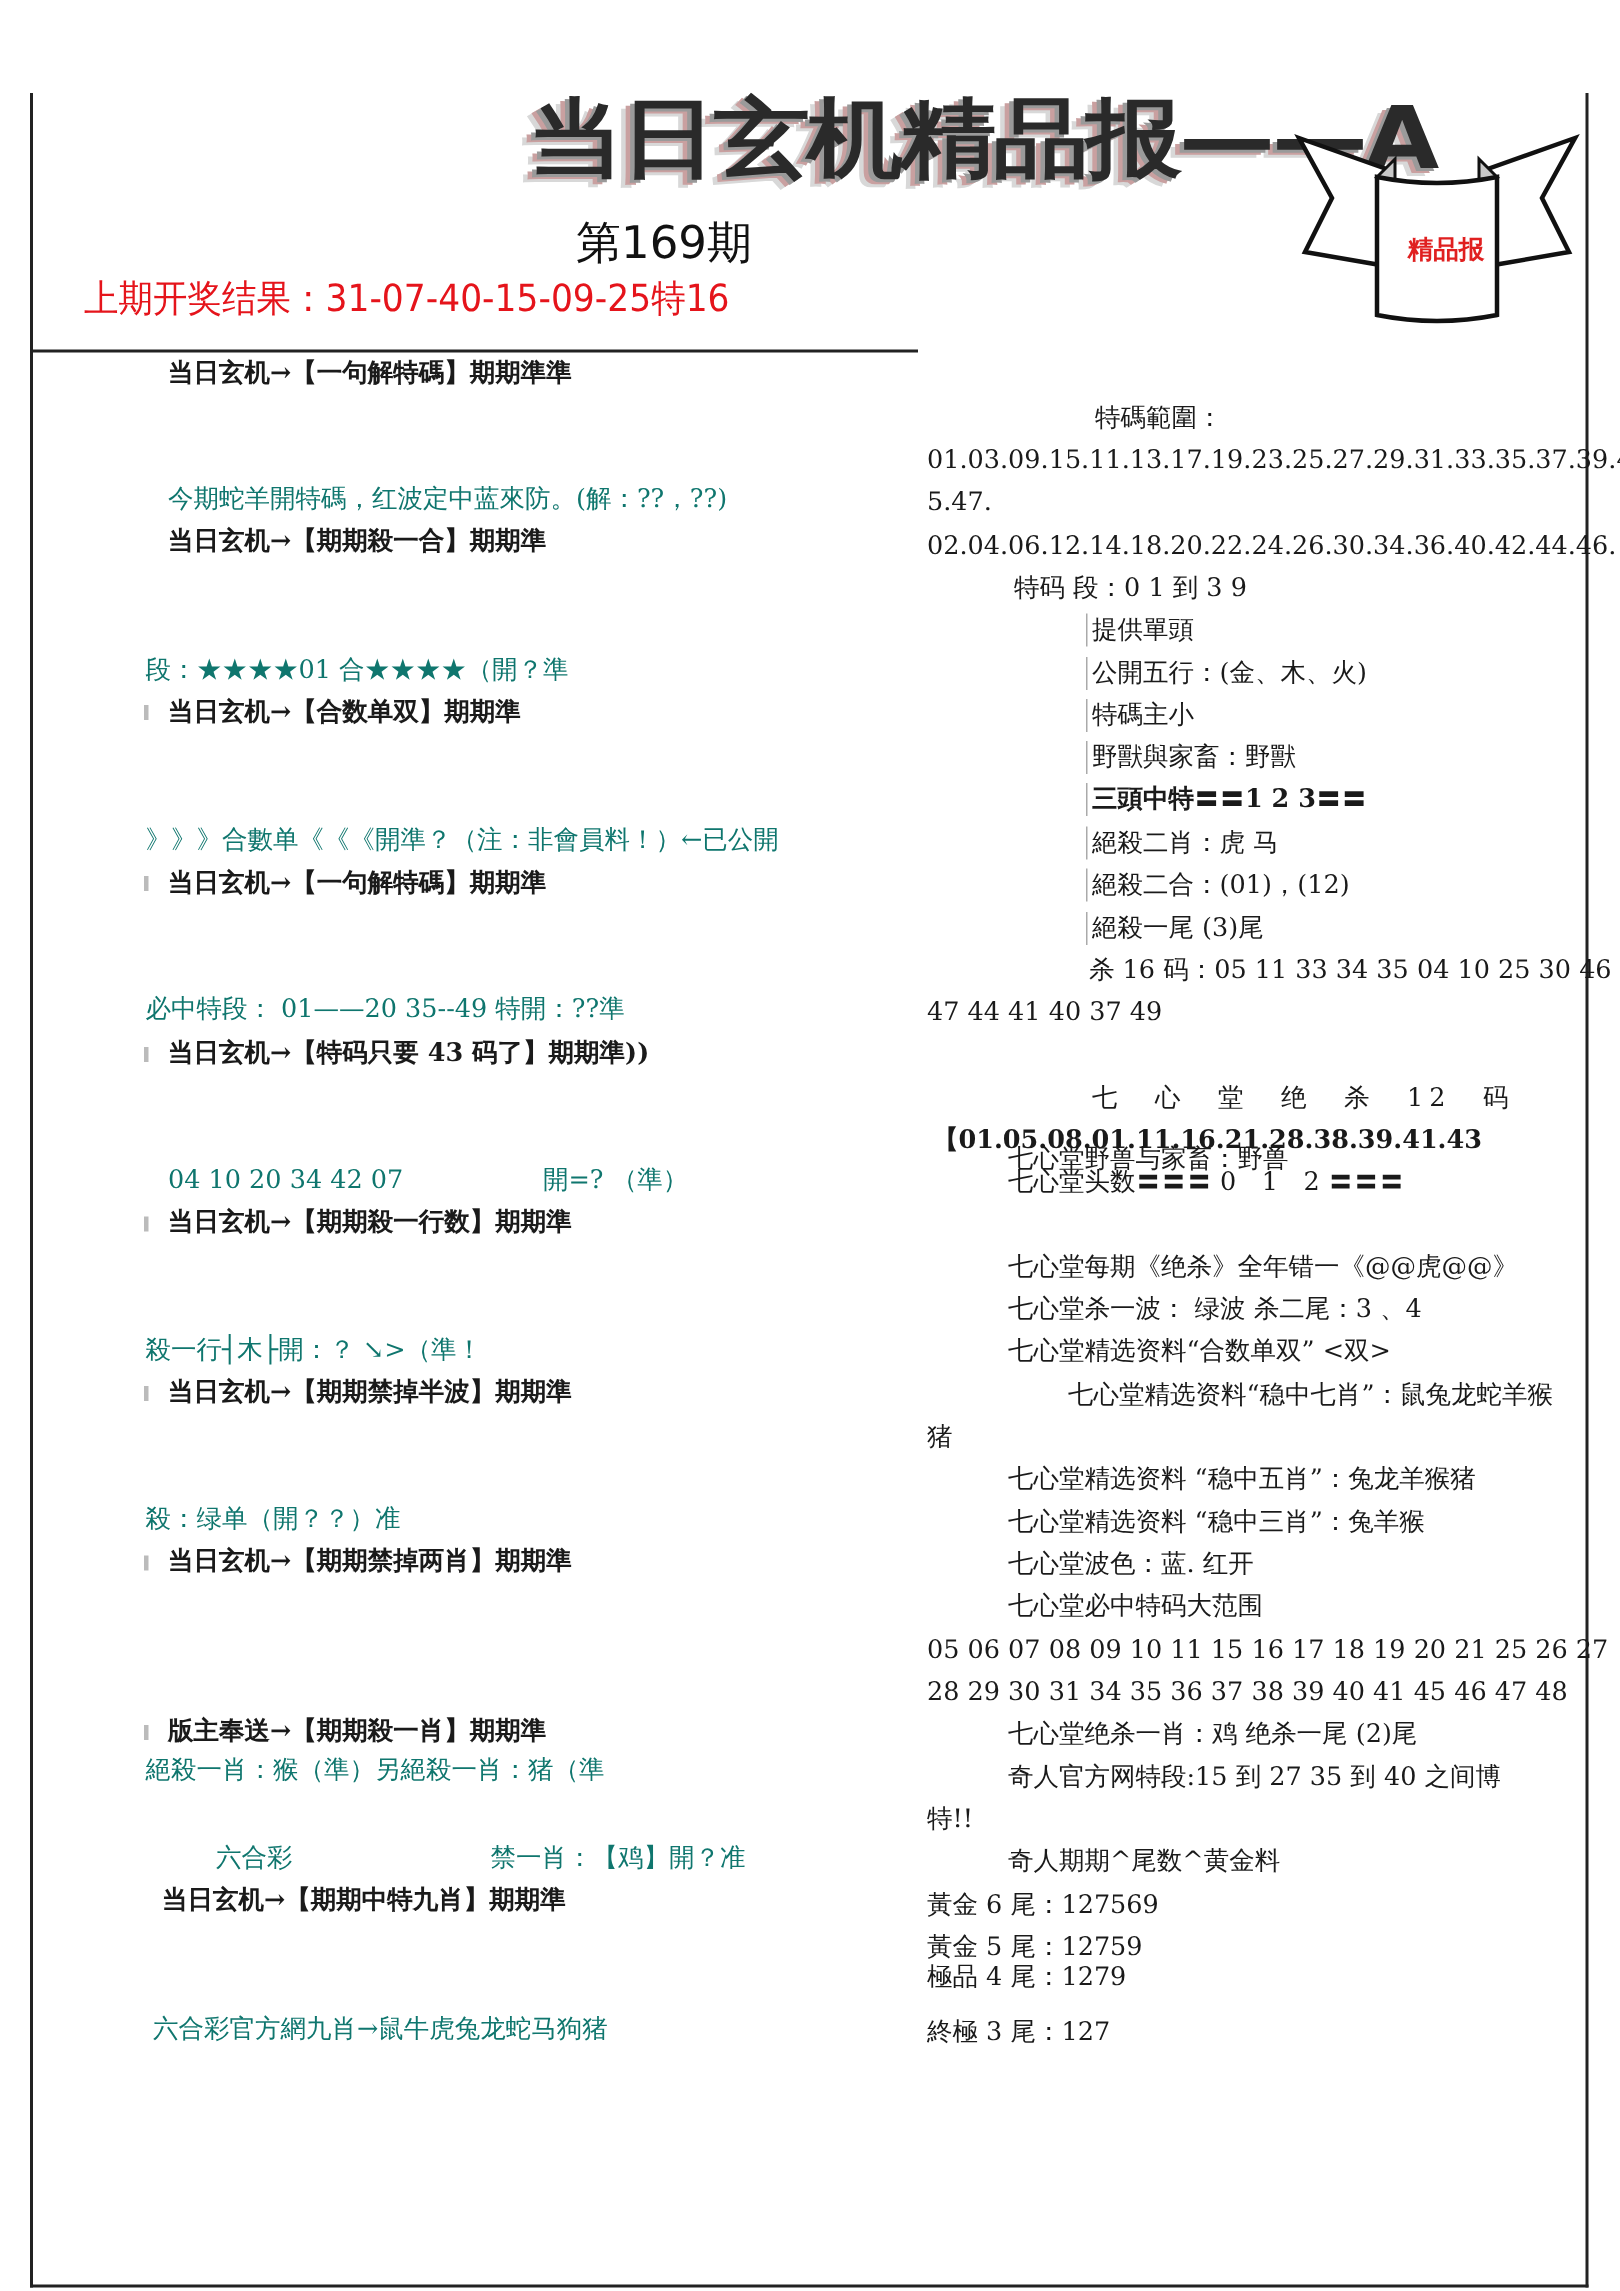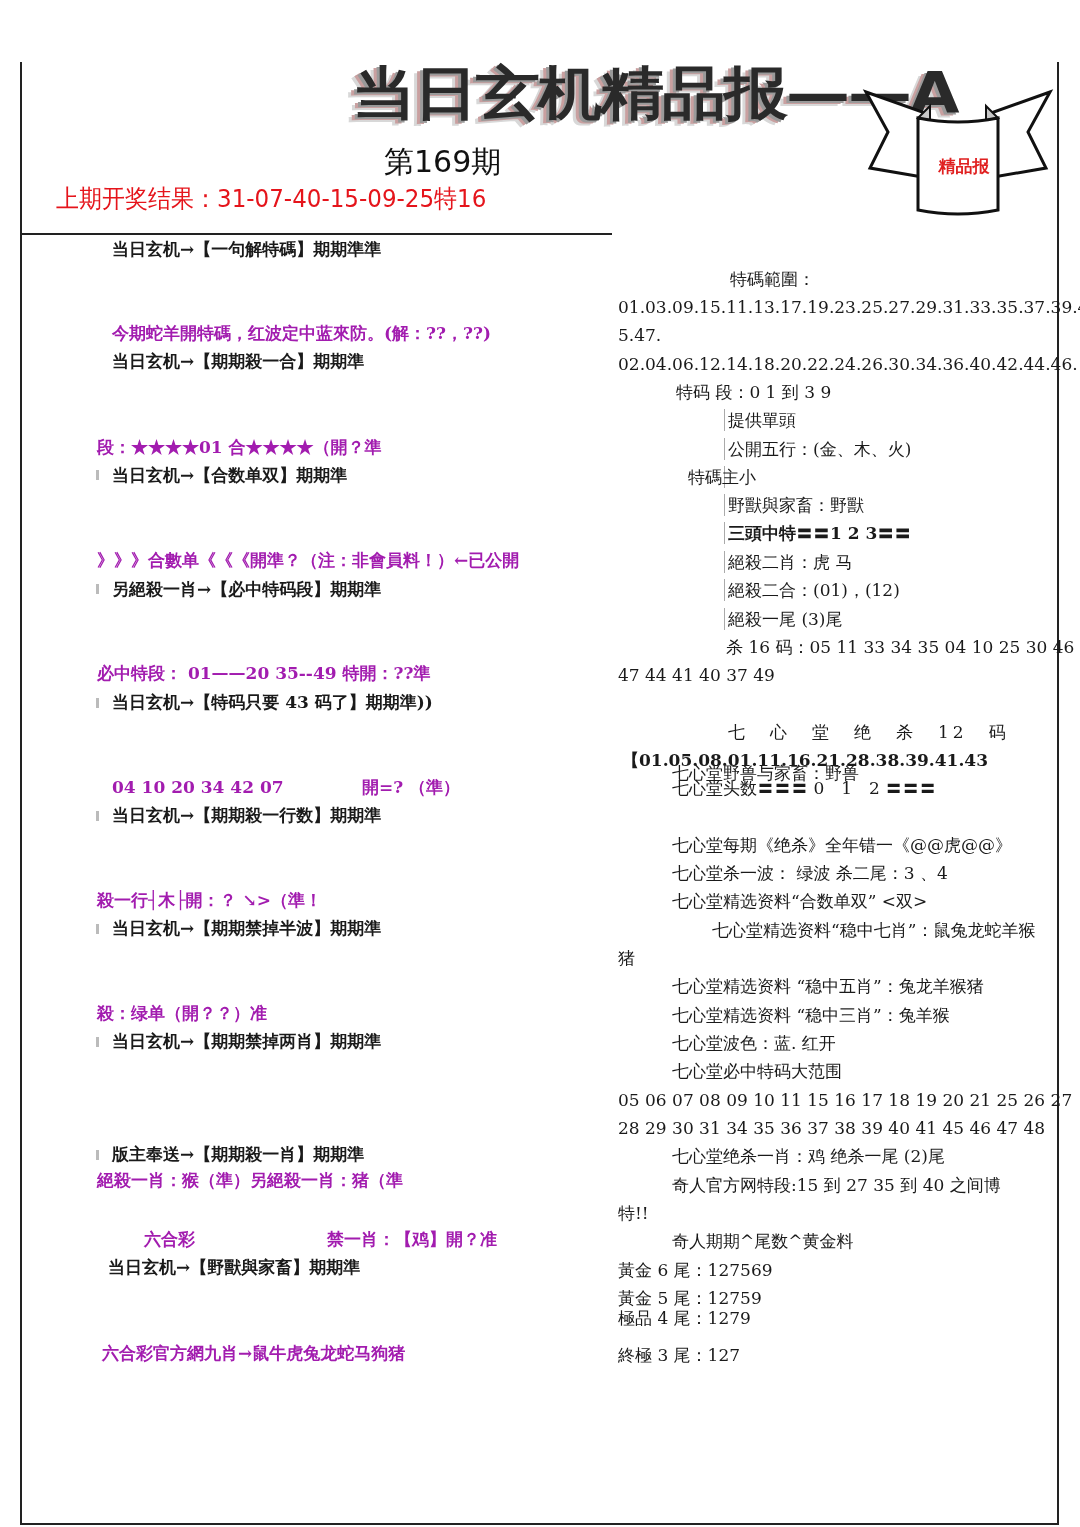--- a/index.html
+++ b/index.html
@@ -35,21 +35,21 @@
     font-family: "DejaVu Sans", sans-serif; font-size: 30px; color: #111;
   }
   .result {
     position: absolute; left: 56px; top: 182px;
     font-family: "DejaVu Sans", sans-serif; font-size: 25px; color: #e5141b;
     transform: scaleX(0.92); transform-origin: left center; white-space: nowrap;
   }
 
   .line { position: absolute; white-space: nowrap; font-size: 17px; line-height: 22px; }
   .bold { font-weight: bold; }
-  .light { color: #a21caf; font-weight: bold; }
+  .light { color: #0f766e; }
   .tick { position: absolute; left: 96px; width: 3px; height: 10px; background: #bbb; }
   .rbar { position: absolute; left: 724px; width: 1px; height: 22px; background: #aaa; }
 </style>
 </head>
 <body>
 
 <div class="frame-left"></div>
 <div class="frame-right"></div>
 <div class="frame-bottom"></div>
 <div class="divider"></div>
@@ -72,21 +72,21 @@
 <div class="line light" style="left:112px;top:322px">今期蛇羊開特碼，红波定中蓝來防。(解：??，??)</div>
 
 <div class="line bold" style="left:112px;top:350px">当日玄机→【期期殺一合】期期準</div>
 <div class="line light" style="left:97px;top:436px">段：★★★★01 合★★★★（開？準</div>
 
 <div class="tick" style="top:470px"></div>
 <div class="line bold" style="left:112px;top:464px">当日玄机→【合数单双】期期準</div>
 <div class="line light" style="left:97px;top:549px">》》》合數单《《《開準？（注：非會員料！）←已公開</div>
 
 <div class="tick" style="top:584px"></div>
-<div class="line bold" style="left:112px;top:578px">另絕殺一肖→【必中特码段】期期準</div>
+<div class="line bold" style="left:112px;top:578px">当日玄机→【一句解特碼】期期準</div>
 <div class="line light" style="left:97px;top:662px">必中特段： 01——20 35--49 特開：??準</div>
 
 <div class="tick" style="top:698px"></div>
 <div class="line bold" style="left:112px;top:691px">当日玄机→【特码只要 43 码了】期期準))</div>
 <div class="line light" style="left:112px;top:776px">04 10 20 34 42 07</div>
 <div class="line light" style="left:362px;top:776px">開=? （準）</div>
 
 <div class="tick" style="top:811px"></div>
 <div class="line bold" style="left:112px;top:804px">当日玄机→【期期殺一行数】期期準</div>
 <div class="line light" style="left:97px;top:889px">殺一行┤木├開：？ ↘&gt;（準！</div>
@@ -97,35 +97,35 @@
 
 <div class="tick" style="top:1037px"></div>
 <div class="line bold" style="left:112px;top:1030px">当日玄机→【期期禁掉两肖】期期準</div>
 <div class="line light" style="left:97px;top:1169px">絕殺一肖：猴（準）另絕殺一肖：猪（準</div>
 
 <div class="tick" style="top:1150px"></div>
 <div class="line bold" style="left:112px;top:1143px">版主奉送→【期期殺一肖】期期準</div>
 <div class="line light" style="left:144px;top:1228px">六合彩</div>
 <div class="line light" style="left:327px;top:1228px">禁一肖：【鸡】開？准</div>
 
-<div class="line bold" style="left:108px;top:1256px">当日玄机→【野獸與家畜】期期準</div>
+<div class="line bold" style="left:108px;top:1256px">当日玄机→【期期中特九肖】期期準</div>
 <div class="line light" style="left:102px;top:1342px">六合彩官方網九肖→鼠牛虎兔龙蛇马狗猪</div>
 
 <div class="line" style="left:730px;top:268px">特碼範圍：</div>
 <div class="line" style="left:618px;top:296px">01.03.09.15.11.13.17.19.23.25.27.29.31.33.35.37.39.4</div>
 <div class="line" style="left:618px;top:324px">5.47.</div>
 <div class="line" style="left:618px;top:353px">02.04.06.12.14.18.20.22.24.26.30.34.36.40.42.44.46.</div>
 <div class="line" style="left:676px;top:381px">特码 段：0 1 到 3 9</div>
 
 <div class="rbar" style="top:409px"></div>
 <div class="line" style="left:728px;top:409px">提供單頭</div>
 <div class="rbar" style="top:438px"></div>
 <div class="line" style="left:728px;top:438px">公開五行：(金、木、火)</div>
 <div class="rbar" style="top:466px"></div>
-<div class="line" style="left:688px;top:466px">特碼主小</div>
+<div class="line" style="left:728px;top:466px">特碼主小</div>
 <div class="rbar" style="top:494px"></div>
 <div class="line" style="left:728px;top:494px">野獸與家畜：野獸</div>
 <div class="rbar" style="top:522px"></div>
 <div class="line bold" style="left:728px;top:522px">三頭中特〓〓1 2 3〓〓</div>
 <div class="rbar" style="top:551px"></div>
 <div class="line" style="left:728px;top:551px">絕殺二肖：虎  马</div>
 <div class="rbar" style="top:579px"></div>
 <div class="line" style="left:728px;top:579px">絕殺二合：(01)，(12)</div>
 <div class="rbar" style="top:608px"></div>
 <div class="line" style="left:728px;top:608px">絕殺一尾 (3)尾</div>

